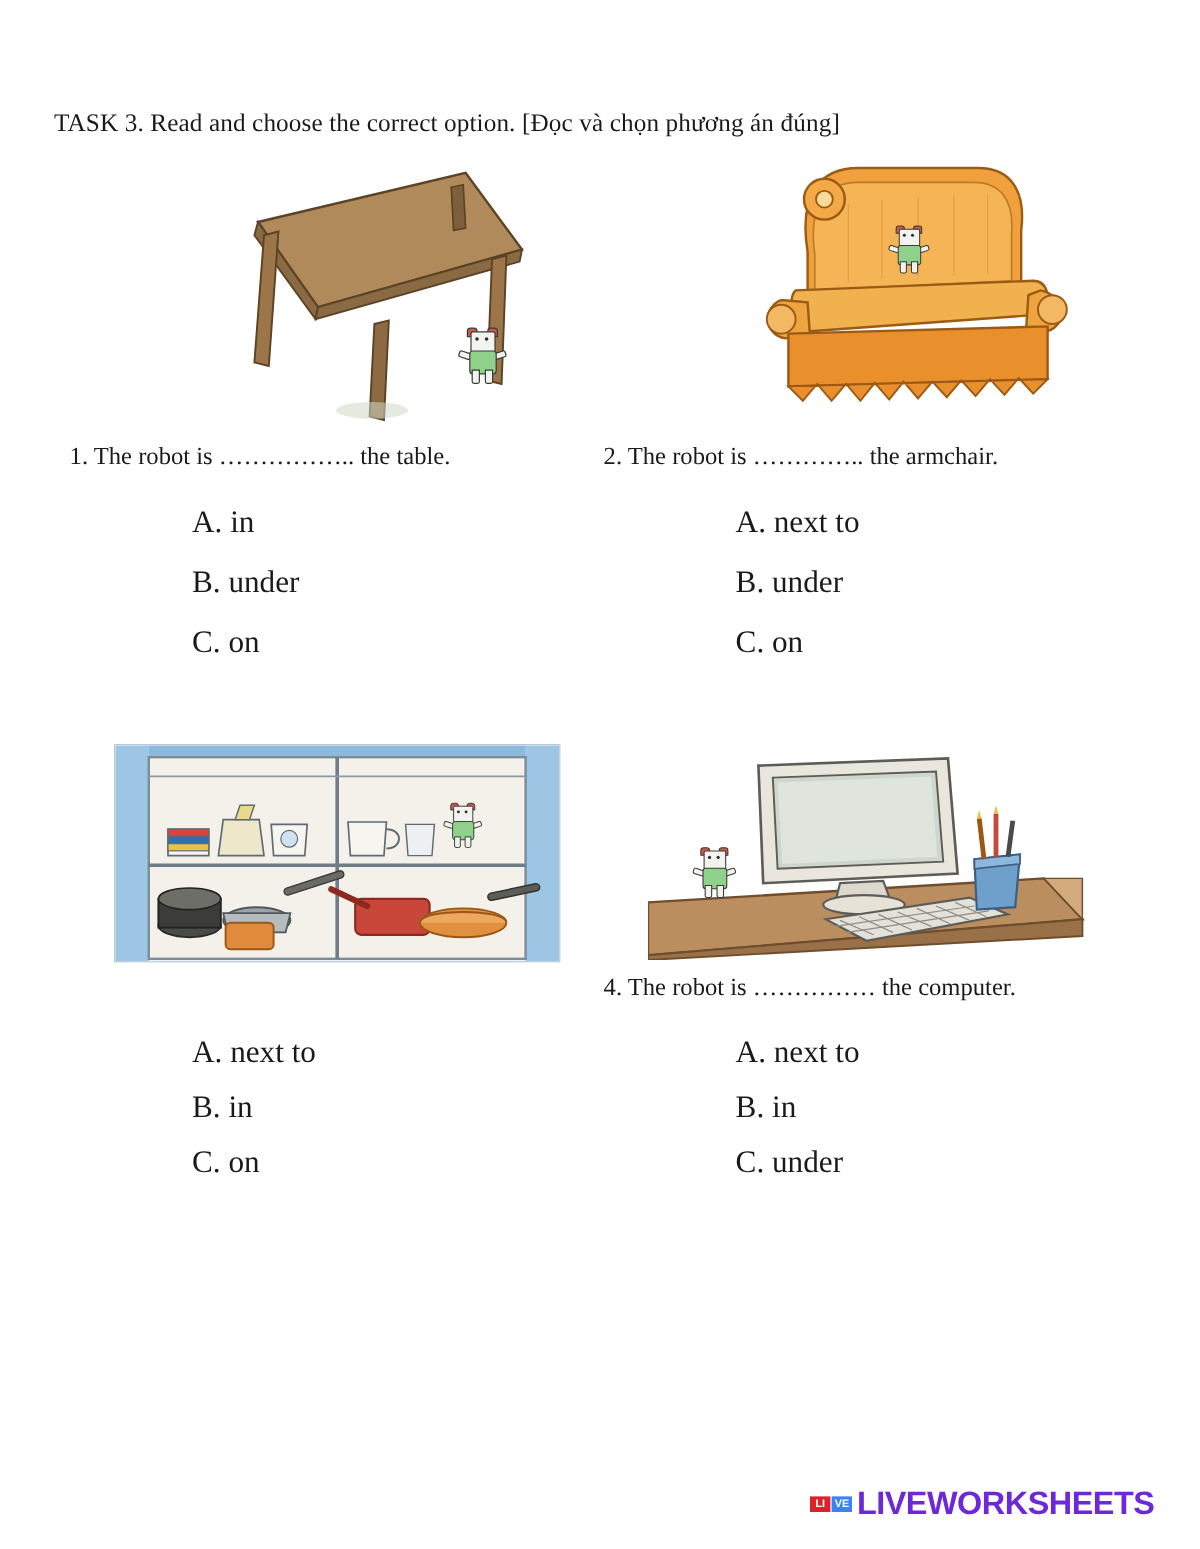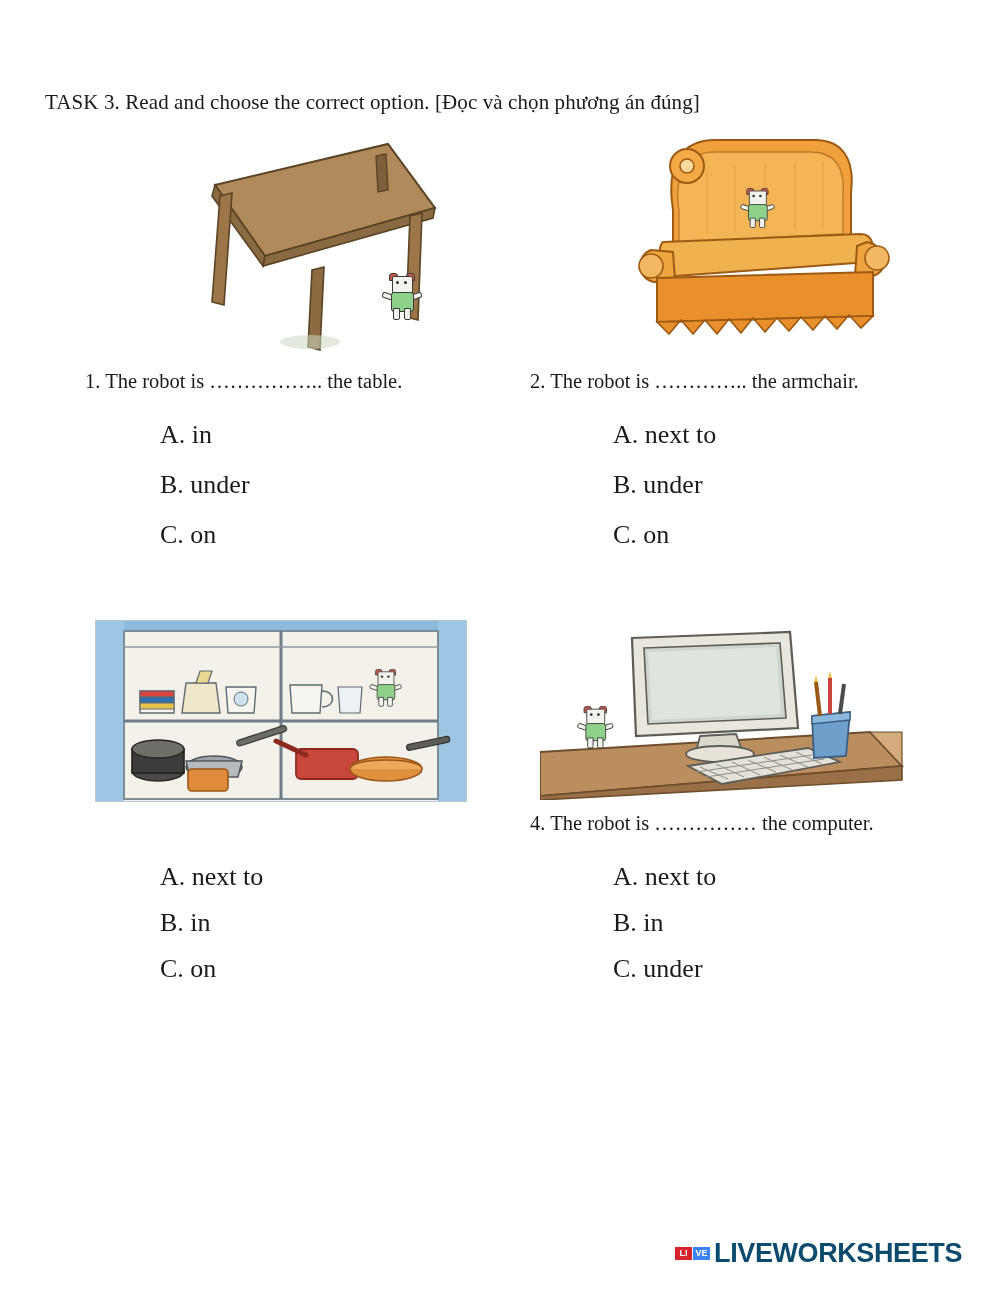--- a/index.html
+++ b/index.html
@@ -33,21 +33,20 @@
   .question {
     position: absolute;
   }
   .q-image {
     position: relative;
     overflow: hidden;
   }
   .q-text {
     font-size: 20.5px;
     white-space: nowrap;
-    margin-left: 27px;
   }
   .q-option {
     font-size: 26px;
     white-space: nowrap;
   }
 
   
   .robot {
     position: absolute;
     width: 34px;
@@ -132,21 +131,21 @@
     font-weight: bold;
     line-height: 13px;
     text-align: center;
   }
   .lw-cube .c1 { background: #d8232a; }
   .lw-cube .c2 { background: #3b82f6; }
   .lw-word {
     font-family: "Liberation Sans", sans-serif;
     font-size: 27px;
     font-weight: bold;
-    color: #0c4a6e;
+    color: #6d28d9;
     letter-spacing: -0.4px;
   }
 </style>
 </head>
 <body>
 
 <div class="page">
 
   <div class="task-title">TASK 3. Read and choose the correct option. [Đọc và chọn phương án đúng]</div>
 

